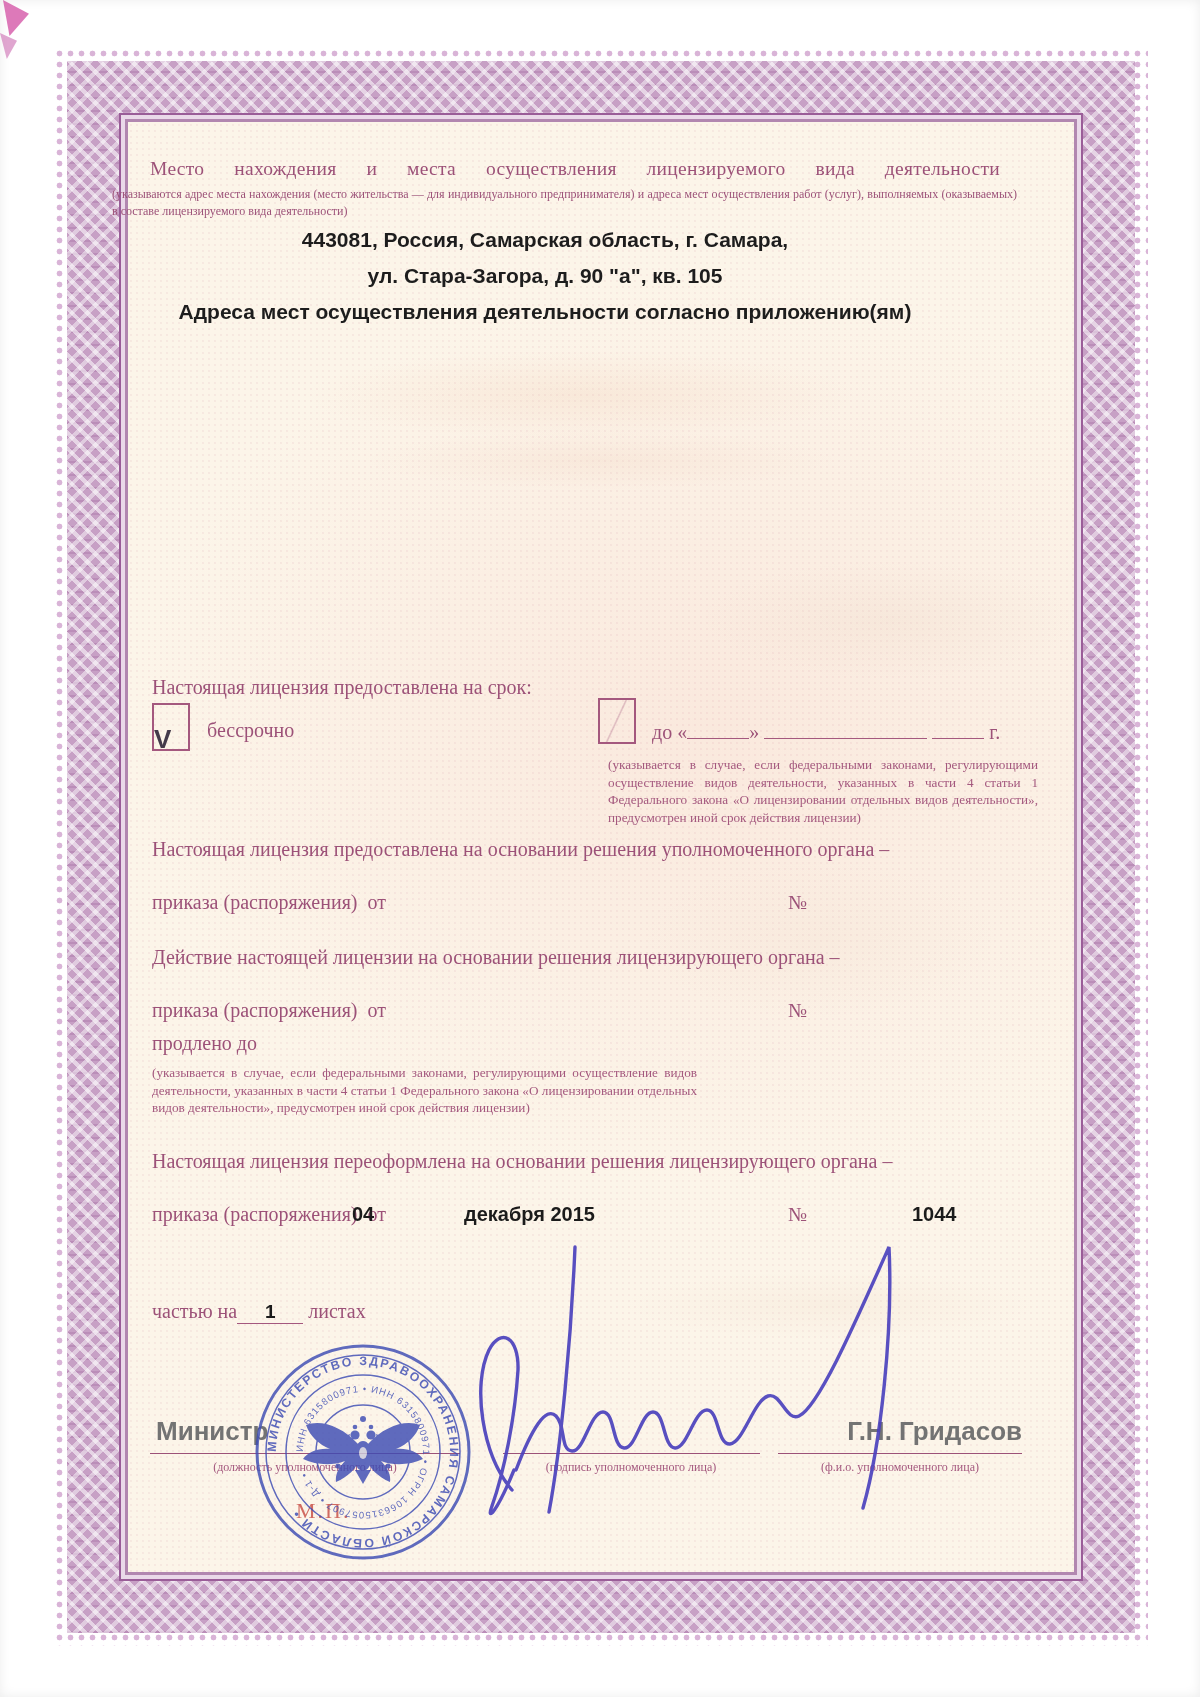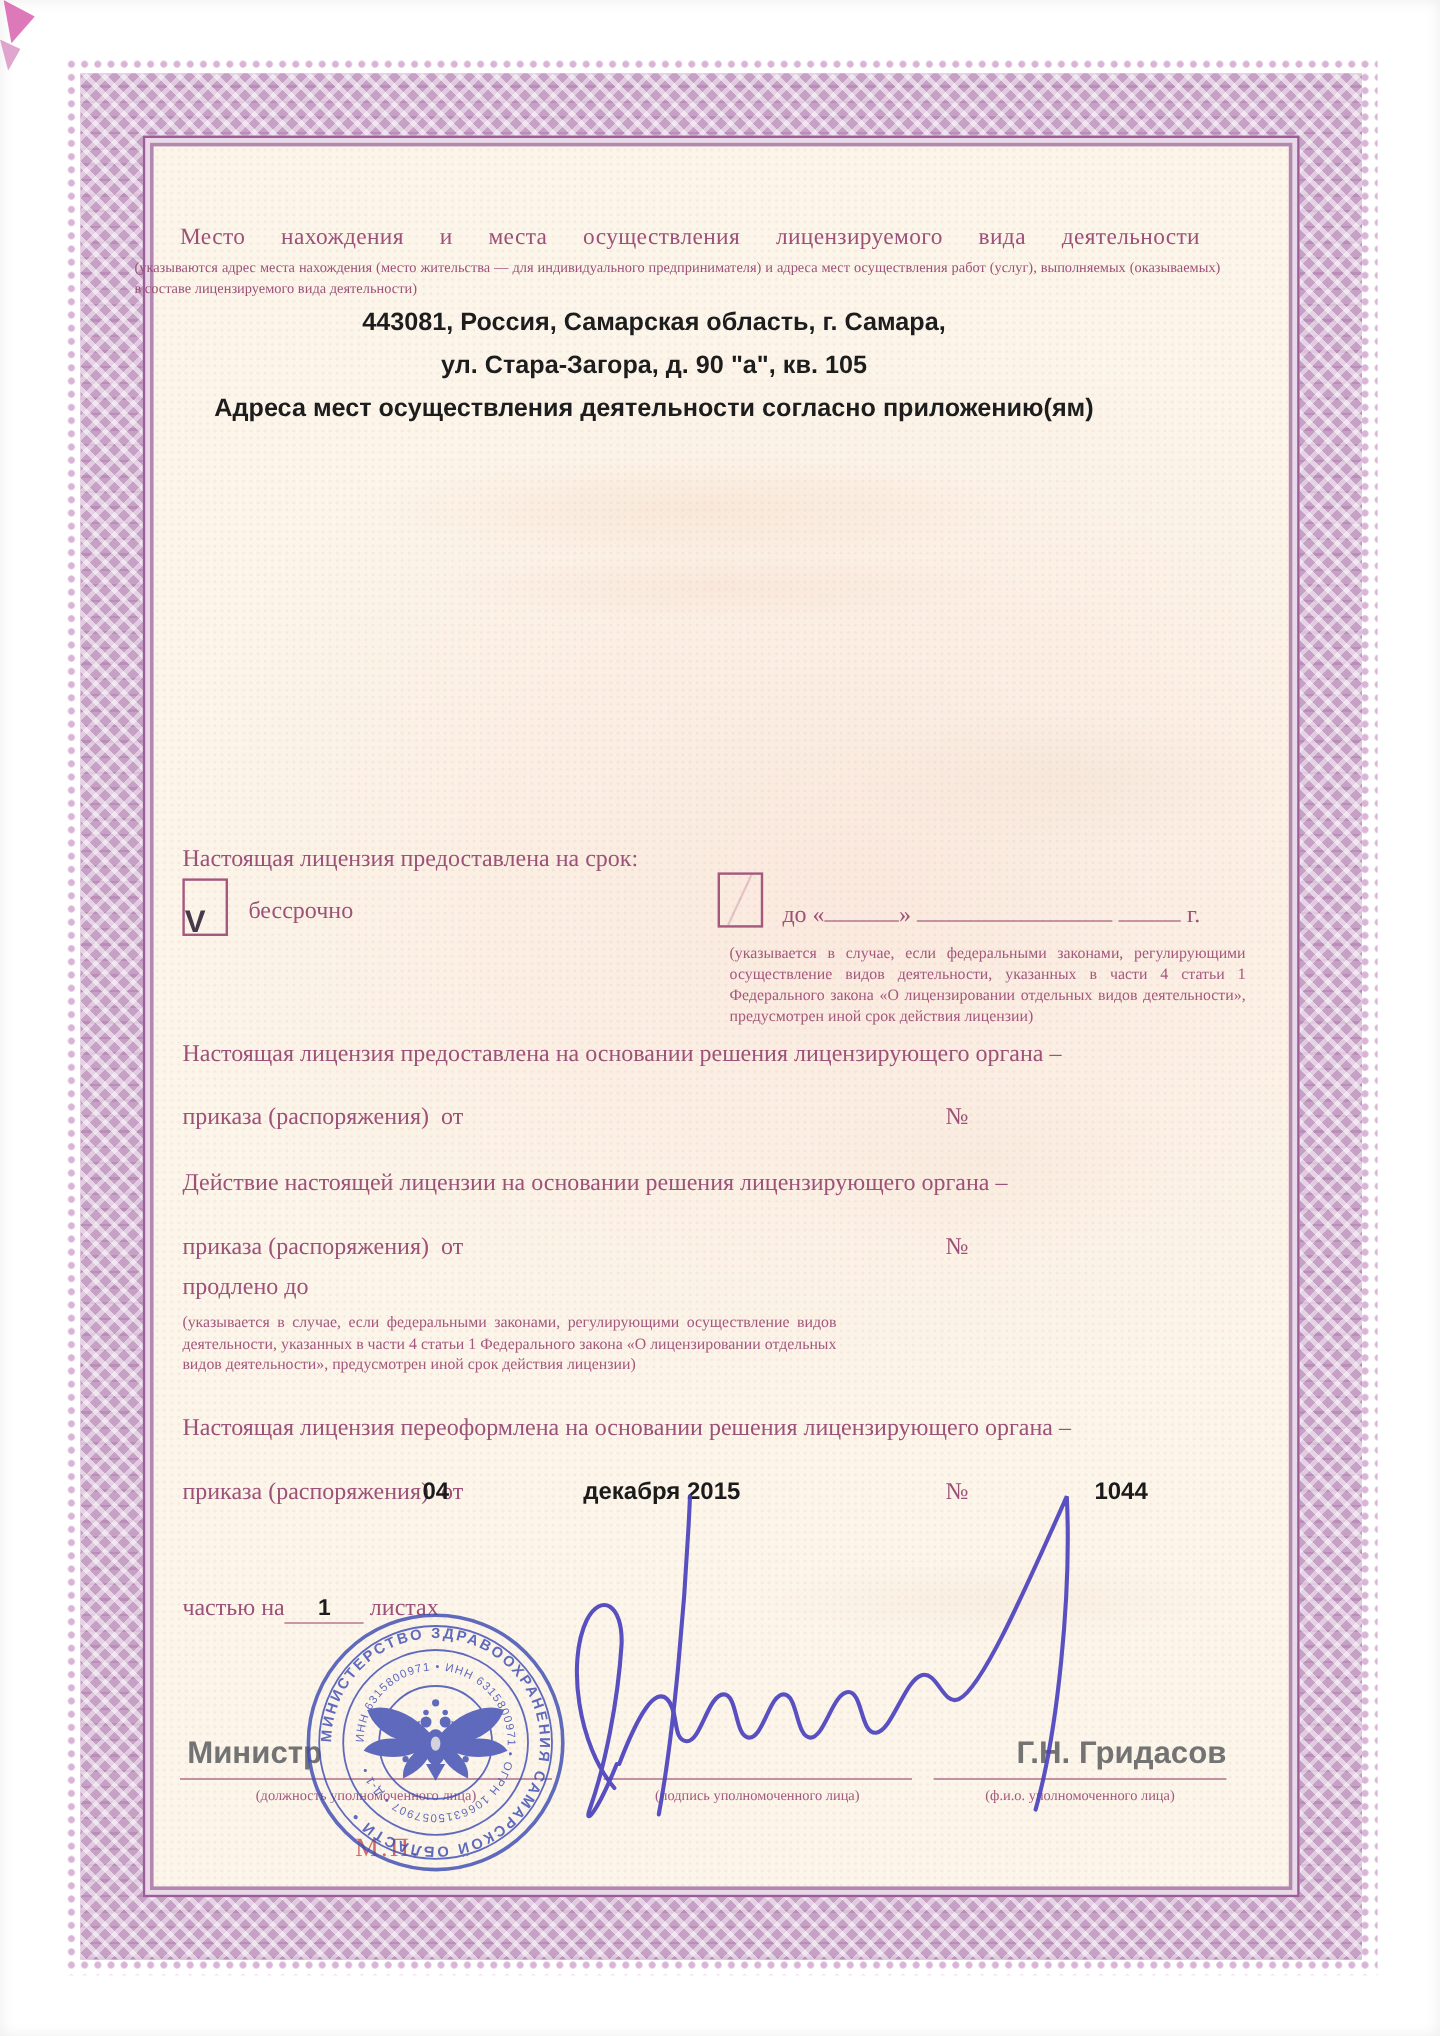--- a/index.html
+++ b/index.html
@@ -16,21 +16,21 @@
       repeating-linear-gradient(-45deg, rgba(255,255,255,.45) 0 4px, rgba(0,0,0,0) 4px 11px),
       repeating-linear-gradient(0deg, rgba(154,95,152,.28) 0 2px, transparent 2px 13px);
     padding:52px;}
   .frame-line1{width:100%;height:100%;box-sizing:border-box;border:2px solid #9a5d98;background:#ead9e9;padding:4px;}
   .frame-line2{width:100%;height:100%;box-sizing:border-box;border:3px solid #b287b0;
     background-color:#fcf5e9;
     background-image:
       radial-gradient(rgba(205,125,150,.10) 1px, transparent 1.4px),
       radial-gradient(900px 700px at 62% 42%, rgba(244,196,186,.25), rgba(244,196,186,0) 65%);
     background-size:6px 6px,100% 100%;}
-  .content{position:absolute;inset:0;z-index:3;margin-top:29px;}
+  .content{position:absolute;inset:0;z-index:3;}
   .t{position:absolute;color:#9c5178;}
   .title{font-size:19.5px;letter-spacing:.3px;text-align:justify;text-align-last:justify;}
   .smallhdr{font-size:12px;line-height:16.5px;text-align:justify;}
   .addr{font-family:"Liberation Sans","DejaVu Sans",sans-serif;font-weight:bold;color:#1d1d1d;
         font-size:21px;text-align:center;width:890px;left:100px;}
   .body-line{font-size:20px;white-space:pre-wrap;}
   .note{font-size:13.2px;line-height:17.5px;text-align:justify;color:#a4587e;}
   .cb{position:absolute;width:34px;height:44px;border:2px solid #a4587e;background:transparent;}
   .cb.slashed{background:linear-gradient(115deg, transparent 46%, rgba(164,88,126,.35) 49%, transparent 52%);}
   .vmark{position:absolute;font-family:"Liberation Sans","DejaVu Sans",sans-serif;font-weight:bold;
@@ -87,34 +87,34 @@
 
     <div class="cb" style="left:152px;top:703px;"></div>
     <div class="vmark" style="left:154px;top:724px;">V</div>
     <div class="t body-line" style="left:207px;top:719px;">бессрочно</div>
 
     <div class="cb slashed" style="left:598px;top:698px;height:42px;"></div>
     <div class="t body-line" style="left:652px;top:719px;"><span>до «</span><span class="blank" style="width:62px;"></span><span>»</span> <span class="blank" style="width:163px;"></span> <span class="blank" style="width:52px;"></span> <span>г.</span></div>
 
     <div class="t note" style="left:608px;top:756px;width:430px;">(указывается в случае, если федеральными законами, регулирующими осуществление видов деятельности, указанных в части 4 статьи 1 Федерального закона «О лицензировании отдельных видов деятельности», предусмотрен иной срок действия лицензии)</div>
 
-    <div class="t body-line" style="left:152px;top:838px;width:880px;">Настоящая лицензия предоставлена на основании решения лицензирующего органа –</div>
+    <div class="t body-line" style="left:152px;top:838px;width:880px;">Настоящая лицензия предоставлена на основании решения уполномоченного органа –</div>
     <div class="t body-line" style="left:152px;top:891px;">приказа (распоряжения)  от</div>
     <div class="t body-line" style="left:788px;top:891px;">№</div>
 
     <div class="t body-line" style="left:152px;top:946px;width:880px;">Действие настоящей лицензии на основании решения лицензирующего органа –</div>
     <div class="t body-line" style="left:152px;top:999px;">приказа (распоряжения)  от</div>
     <div class="t body-line" style="left:788px;top:999px;">№</div>
     <div class="t body-line" style="left:152px;top:1032px;">продлено до</div>
     <div class="t note" style="left:152px;top:1064px;width:545px;">(указывается в случае, если федеральными законами, регулирующими осуществление видов деятельности, указанных в части 4 статьи 1 Федерального закона «О лицензировании отдельных видов деятельности», предусмотрен иной срок действия лицензии)</div>
 
     <div class="t body-line" style="left:152px;top:1150px;width:880px;">Настоящая лицензия переоформлена на основании решения лицензирующего органа –</div>
     <div class="t body-line" style="left:152px;top:1203px;">приказа (распоряжения)  от</div>
     <div class="filled" style="left:352px;top:1203px;">04</div>
-    <div class="filled" style="left:486px;top:1203px;text-align:center;">декабря 2015</div>
+    <div class="filled" style="left:464px;top:1203px;text-align:center;">декабря 2015</div>
     <div class="t body-line" style="left:788px;top:1203px;">№</div>
     <div class="filled" style="left:912px;top:1203px;">1044</div>
 
     <div class="t body-line" style="left:152px;top:1300px;"><span>частью на</span><span class="fill" style="min-width:66px;font-size:19px;">1</span><span> листах</span></div>
 
     <div class="signname" style="left:156px;top:1416px;">Министр</div>
     <div class="signname" style="left:780px;top:1416px;width:242px;text-align:right;">Г.Н. Гридасов</div>
 
     <div class="sline" style="left:150px;top:1453px;width:310px;"></div>
     <div class="sline" style="left:503px;top:1453px;width:257px;"></div>

